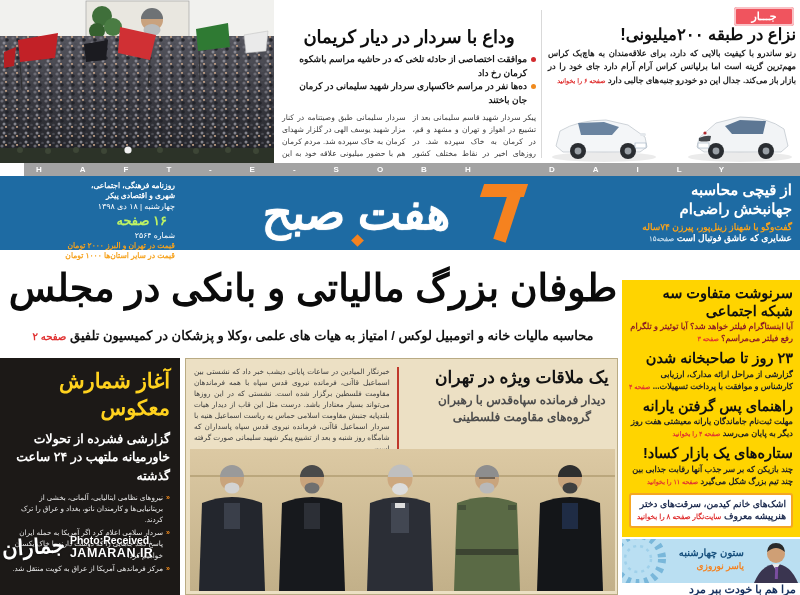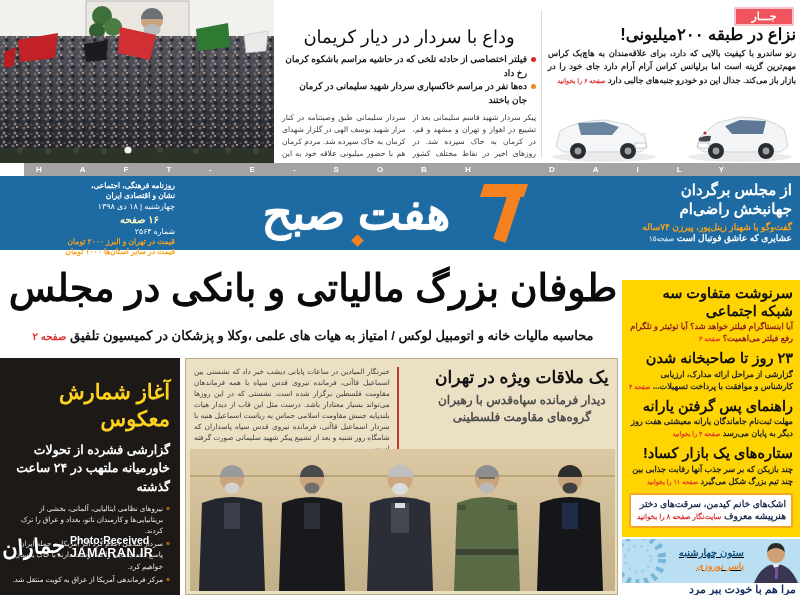--- a/index.html
+++ b/index.html
@@ -6,21 +6,21 @@
   #page{position:relative;width:800px;height:595px;margin:0 auto;background:#fff;overflow:hidden;
         font-family:"Liberation Sans",sans-serif;}
   .rtl{direction:rtl;}
   .ref{color:#e03131;font-weight:bold;font-size:.78em;white-space:nowrap;}
 
   
   .crowd{position:absolute;left:0;top:0;width:274px;height:163px;}
 
   
   .farewell{position:absolute;left:282px;top:26px;width:254px;direction:rtl;}
-  .fw-headline{font-size:18px;font-weight:normal;color:#0e0e0e;text-align:center;margin-bottom:5px;letter-spacing:-.3px;}
+  .fw-headline{font-size:18px;font-weight:bold;color:#0e0e0e;text-align:center;margin-bottom:5px;letter-spacing:-.3px;}
   .fw-bullet{display:flex;align-items:flex-start;gap:4px;font-size:9px;font-weight:bold;color:#1a1a1a;line-height:1.5;}
   .dot{width:5px;height:5px;border-radius:50%;margin-top:4px;flex:0 0 auto;}
   .dot-red{background:#d22a2e;}
   .dot-orange{background:#f08a1d;}
   .fw-cols{display:flex;gap:7px;margin-top:5px;}
   .fw-col{flex:1;font-size:7.6px;color:#3a3a3a;text-align:justify;line-height:1.6;}
 
   .divider-v{position:absolute;left:541px;top:10px;width:1px;height:148px;background:#d9d9d9;}
 
   
@@ -35,21 +35,21 @@
   
   .strip{position:absolute;left:0;top:163px;width:800px;height:13px;background:#a3a3a3;color:#fff;
          font-size:8px;font-weight:bold;line-height:13px;letter-spacing:38px;white-space:nowrap;
          overflow:hidden;padding-left:12px;box-sizing:border-box;margin-left:24px;}
 
   
   .band{position:absolute;left:0;top:176px;width:800px;height:74px;background:#1e6ba3;}
   .mh-info{position:absolute;left:10px;top:5px;width:165px;direction:rtl;text-align:right;color:#fff;line-height:1.3;}
   .mh-line{font-size:7.6px;font-weight:bold;}
   .mh-date{font-size:8px;margin-top:1px;}
-  .mh-pages{font-size:10px;font-weight:bold;color:#fef9c3;margin:1px 16px;}
+  .mh-pages{font-size:13px;font-weight:bold;color:#bef264;margin:1px 8px;}
   .mh-issue{font-size:7.8px;}
   .mh-price{font-size:7.6px;font-weight:bold;color:#f6a21d;}
   .logo{position:absolute;left:178px;top:0;width:358px;height:74px;display:flex;align-items:center;justify-content:center;}
   .logo-text{color:#fff;font-size:46px;font-weight:bold;transform:skewX(-5deg);white-space:nowrap;text-shadow:0 0 1px #fff;}
   .seven-bar{position:absolute;right:10px;top:8px;width:44px;height:13px;background:#f5821f;transform:skewX(-18deg);}
   .seven-leg{position:absolute;right:22px;top:14px;width:13px;height:52px;background:#f5821f;transform:rotate(18deg);}
   .logo-diamond{position:absolute;left:49%;bottom:5px;width:9px;height:9px;background:#f5821f;transform:rotate(45deg);}
   .mh-interview{position:absolute;left:556px;top:5px;width:236px;direction:rtl;text-align:right;line-height:1.25;}
   .iv-t{font-size:15px;font-weight:bold;color:#fff;}
   .iv-orange{font-size:9px;font-weight:bold;color:#f6a21d;margin-top:3px;}
@@ -58,21 +58,21 @@
 
   
   .main-headline{position:absolute;left:10px;top:252px;width:606px;height:72px;direction:rtl;
                  display:flex;align-items:center;justify-content:center;font-size:38px;font-weight:bold;
                  color:#0b0b0b;white-space:nowrap;letter-spacing:-.5px;}
   .main-sub{position:absolute;left:10px;top:328px;width:606px;direction:rtl;text-align:center;
             font-size:13px;font-weight:bold;color:#141414;}
 
   
   .countdown{position:absolute;left:0;top:358px;width:180px;height:237px;background:#1c1917;direction:rtl;box-sizing:border-box;}
-  .cd-title{color:#ffd21e;font-size:21px;font-weight:bold;text-align:right;padding:9px 10px 0;line-height:1.3;margin-top:11px;}
+  .cd-title{color:#ffd21e;font-size:21px;font-weight:bold;text-align:right;padding:9px 10px 0;line-height:1.3;}
   .cd-sub{color:#fff;font-size:12.5px;font-weight:bold;padding:8px 10px 6px;line-height:1.5;}
   .cd-bullets{padding:0 10px;}
   .cd-bullet{display:flex;gap:3px;font-size:7.2px;color:#e8e8e8;line-height:1.55;margin-bottom:2px;}
   .cd-mark{color:#f08a1d;font-weight:bold;flex:0 0 auto;}
   .watermark{position:absolute;left:2px;top:176px;right:2px;display:flex;align-items:center;gap:5px;color:#fff;
              direction:ltr;z-index:5;text-shadow:0 0 2px rgba(0,0,0,.7);}
   .wm-logo{font-size:21px;font-weight:bold;transform:rotate(-4deg);}
   .wm-l1{font-size:10.5px;font-weight:bold;}
   .wm-l2{font-size:12.5px;font-weight:bold;letter-spacing:.5px;}
 
@@ -94,21 +94,21 @@
   .sb-item{padding:2px 0 3px;}
   .sb-title{font-size:14.5px;font-weight:bold;color:#101010;line-height:1.22;letter-spacing:-.3px;}
   .sb-sub{font-size:8.2px;font-weight:bold;color:#222;line-height:1.45;margin-top:1px;}
   .sb-sub.maroon{color:#8d1f24;}
   .kidman{background:#fff;border:2px solid #f5a623;border-radius:3px;padding:3px 5px;margin-top:2px;}
   .kd-title{font-size:9.2px;font-weight:bold;color:#1d2b4f;line-height:1.4;}
 
   
   .columnist{position:absolute;left:622px;top:539px;width:178px;height:44px;background:#badff2;overflow:hidden;}
   .dial{position:absolute;left:-14px;top:-12px;width:70px;height:70px;}
-  .col-texts{position:absolute;right:56px;top:7px;text-align:right;direction:rtl;line-height:1.35;text-decoration:underline;}
+  .col-texts{position:absolute;right:56px;top:7px;text-align:right;direction:rtl;line-height:1.35;}
   .col-label{font-size:10px;font-weight:bold;color:#17507d;}
   .col-name{font-size:9px;font-weight:bold;color:#f5821f;}
   .portrait{position:absolute;right:0;top:0;width:54px;height:44px;}
 
   .bottom-note{position:absolute;left:622px;top:583px;width:178px;direction:rtl;text-align:right;
                font-size:11px;font-weight:bold;color:#16305e;padding-right:4px;box-sizing:border-box;}
 </style>
 </head>
 <body>
 
@@ -168,21 +168,21 @@
       <circle cx="228" cy="150" r="3"></circle>
         <circle cx="256" cy="151" r="3"></circle>
     </g>
     <circle cx="128" cy="150" r="3.6" fill="#f2f2f2"></circle>
   </svg>
 
   <div class="farewell">
     <div class="fw-headline">وداع با سردار در دیار کریمان</div>
     <div class="fw-bullet">
       <span class="dot dot-red"></span>
-      <span>فیلتر اختصاصی از حادثه تلخی که در حاشیه مراسم باشکوه کرمان رخ داد</span>
+      <span>موافقت اختصاصی از حادثه تلخی که در حاشیه مراسم باشکوه کرمان رخ داد</span>
     </div>
     <div class="fw-bullet">
       <span class="dot dot-orange"></span>
       <span>ده‌ها نفر در مراسم خاکسپاری سردار شهید سلیمانی در کرمان جان باختند</span>
     </div>
     <div class="fw-cols">
       <div class="fw-col">پیکر سردار شهید قاسم سلیمانی بعد از تشییع در اهواز و تهران و مشهد و قم، در کرمان به خاک سپرده شد. در روزهای اخیر در نقاط مختلف کشور شاهد تشییع باشکوه مردمی بودیم که ثابت کردند اهمیت فداکاری‌های سردار سلیمانی را درک کرده‌اند و در روزهای وداع با این سردار شهید سنگ تمام گذاشتند.</div>
       <div class="fw-col">
         <span>سردار سلیمانی طبق وصیتنامه در کنار مزار شهید یوسف الهی در گلزار شهدای کرمان به خاک سپرده شد. مردم کرمان هم با حضور میلیونی علاقه خود به این سردار ملی را نشان دادند. دیروز البته حادثه تلخی هم در حاشیه مراسم رخ داد که منجر به جان‌باختن تعدادی از هموطنان شد. </span>
         <span class="ref">صفحه ۳ را بخوانید</span>
@@ -226,35 +226,35 @@
         <circle cx="157" cy="33" r="1.6" fill="#b02a30"></circle>
       </g>
     </svg>
   </div>
 
   <div class="strip">HAFT-E-SOBH DAILY</div>
 
   <div class="band">
     <div class="mh-info">
       <div class="mh-line">روزنامه فرهنگی، اجتماعی،</div>
-      <div class="mh-line">نشان و اقتصادی ایران</div>
+      <div class="mh-line">شهری و اقتصادی پیکر</div>
       <div class="mh-date">چهارشنبه | ۱۸ دی ۱۳۹۸</div>
       <div class="mh-pages">۱۶ صفحه</div>
       <div class="mh-issue">شماره ۲۵۶۴</div>
       <div class="mh-price">قیمت در تهران و البرز ۲۰۰۰ تومان</div>
       <div class="mh-price">قیمت در سایر استان‌ها ۱۰۰۰ تومان</div>
     </div>
     <div class="logo">
       <div class="seven-bar"></div>
       <div class="seven-leg"></div>
       <div class="logo-text rtl">هفت صبح</div>
       <div class="logo-diamond"></div>
     </div>
     <div class="mh-interview">
-      <div class="iv-t">از مجلس برگردان</div>
+      <div class="iv-t">از قیچی محاسبه</div>
       <div class="iv-t">جهانبخش راضی‌ام</div>
       <div class="iv-orange">گفت‌وگو با شهناز زینل‌پور، پیرزن ۷۴ساله</div>
       <div class="iv-white">
         <span>عشایری که عاشق فوتبال است </span>
         <span class="iv-ref">صفحه۱۵</span>
       </div>
     </div>
   </div>
 
   <div class="main-headline">طوفان بزرگ مالیاتی و بانکی در مجلس</div>
@@ -352,21 +352,21 @@
         <path d="M368,28 A12,12 0 1 1 392,28 Z" fill="#2e2e2e"></path>
         <ellipse cx="380" cy="39" rx="7.5" ry="5.5" fill="#3f3f3f"></ellipse>
       </g>
     </svg>
   </div>
 
   <div class="sidebar">
     <div class="sb-item">
       <div class="sb-title">سرنوشت متفاوت سه شبکه اجتماعی</div>
       <div class="sb-sub maroon">
-        <span>آیا اینستاگرام فیلتر خواهد شد؟ آیا توئیتر و تلگرام رفع فیلتر می‌اهمیت؟ </span>
+        <span>آیا اینستاگرام فیلتر خواهد شد؟ آیا توئیتر و تلگرام رفع فیلتر می‌مراسم؟ </span>
         <span class="ref">صفحه ۳</span>
       </div>
     </div>
     <div class="sb-item">
       <div class="sb-title">۲۳ روز تا صاحبخانه شدن</div>
       <div class="sb-sub">
         <span>گزارشی از مراحل ارائه مدارک، ارزیابی کارشناس و موافقت با پرداخت تسهیلات... </span>
         <span class="ref">صفحه ۴</span>
       </div>
     </div>

